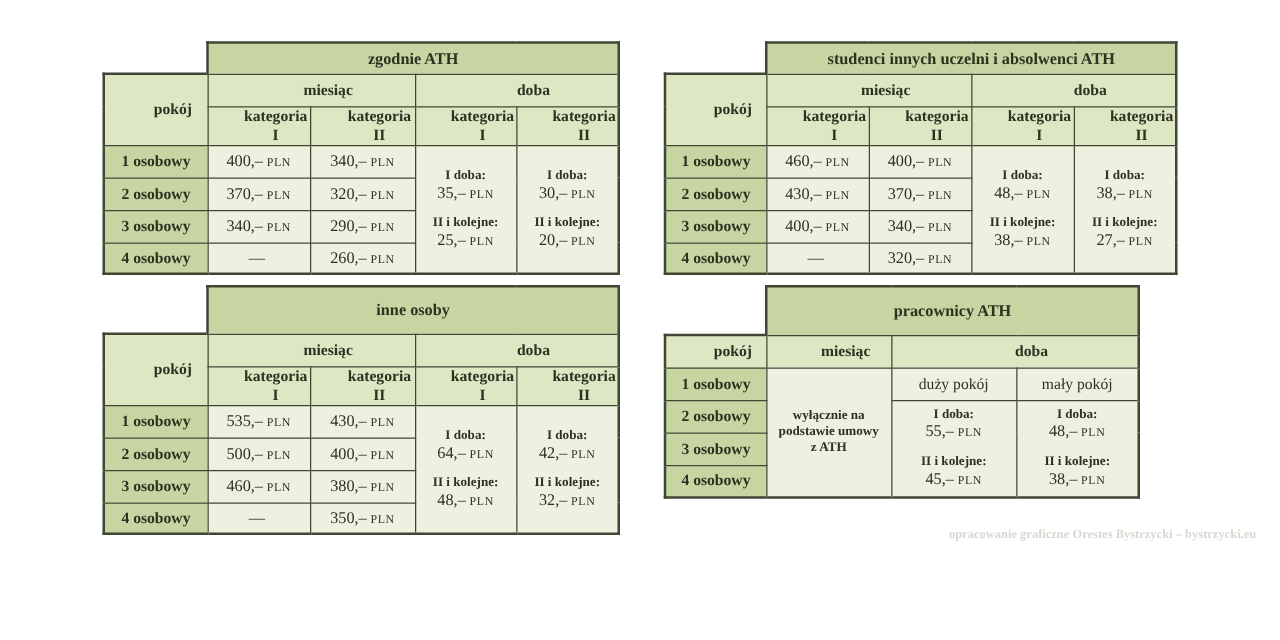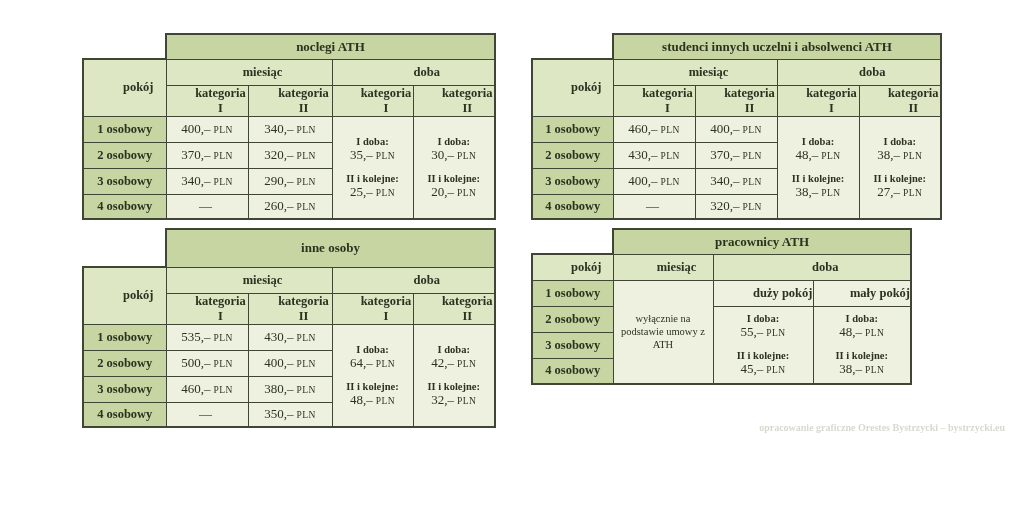--- a/index.html
+++ b/index.html
@@ -15,22 +15,22 @@
   html,body{width:1024px;height:512px;background:#ffffff;overflow:hidden;}
   body{position:relative;font-family:"Liberation Serif","DejaVu Serif",serif;color:var(--text);}
   .price-table{position:absolute;}
   table{border-collapse:collapse;table-layout:fixed;}
   td{border:1px solid var(--border);text-align:center;vertical-align:middle;padding:0;font-size:12.5px;}
   .ghost{border:none;background:#ffffff;}
   .title{background:var(--title-bg);font-weight:bold;font-size:13px;}
   .hdr{background:var(--header-bg);font-weight:bold;padding-left:27px;}
   .lbl{background:var(--row-label-bg);font-weight:bold;}
   .val{background:var(--cell-bg);font-size:13px;margin-top:23px;}
-  .subhdr{background:var(--cell-bg);font-weight:bold;text-align:right;}
-  .note{background:var(--cell-bg);font-weight:normal;font-size:10.5px;line-height:13px;padding:0 7px;}
+  .subhdr{background:var(--cell-bg);font-weight:normal;}
+  .note{background:var(--cell-bg);font-weight:bold;font-size:10.5px;line-height:13px;padding:0 7px;}
   .day{background:var(--cell-bg);}
   .dblock{line-height:13px;}
   .dblock + .dblock{margin-top:9px;}
   .dlbl{font-weight:bold;font-size:10.5px;}
   .dval{font-size:13px;}
   .pln{font-size:9.5px;letter-spacing:0.5px;margin-left:3px;}
   .bl2{border-left-width:2px;}
   .br2{border-right-width:2px;}
   .bt2{border-top-width:2px;}
   .bb2{border-bottom-width:2px;}
@@ -44,21 +44,21 @@
     <colgroup>
         <col style="width:83px">
         <col style="width:82px">
         <col style="width:84px">
         <col style="width:81px">
         <col style="width:82px">
       </colgroup>
     <tbody>
       <tr style="height:25px">
         <td class="ghost"></td>
-        <td class="title bt2 bl2 br2" colspan="4">noclegi ATH</td>
+        <td class="title bt2 bl2 br2" colspan="4">zgodnie ATH</td>
       </tr>
       <tr style="height:26px">
         <td class="hdr bl2 bt2" rowspan="2">pokój</td>
         <td class="hdr" colspan="2">miesiąc</td>
         <td class="hdr br2" colspan="2">doba</td>
       </tr>
       <tr style="height:26px">
         <td class="hdr">kategoria I</td>
         <td class="hdr">kategoria II</td>
         <td class="hdr">kategoria I</td>
@@ -248,21 +248,21 @@
 
 <div class="price-table" style="left:531px;top:228px;">
   <table>
     <colgroup>
         <col style="width:81px">
         <col style="width:100px">
         <col style="width:100px">
         <col style="width:98px">
       </colgroup>
     <tbody>
-      <tr style="height:25px">
+      <tr style="height:39px">
         <td class="ghost"></td>
         <td class="title bt2 bl2 br2" colspan="3">pracownicy ATH</td>
       </tr>
       <tr style="height:26px">
         <td class="hdr bl2 bt2">pokój</td>
         <td class="hdr">miesiąc</td>
         <td class="hdr br2" colspan="2">doba</td>
       </tr>
       <tr style="height:26px">
         <td class="lbl bl2">1 osobowy</td>

